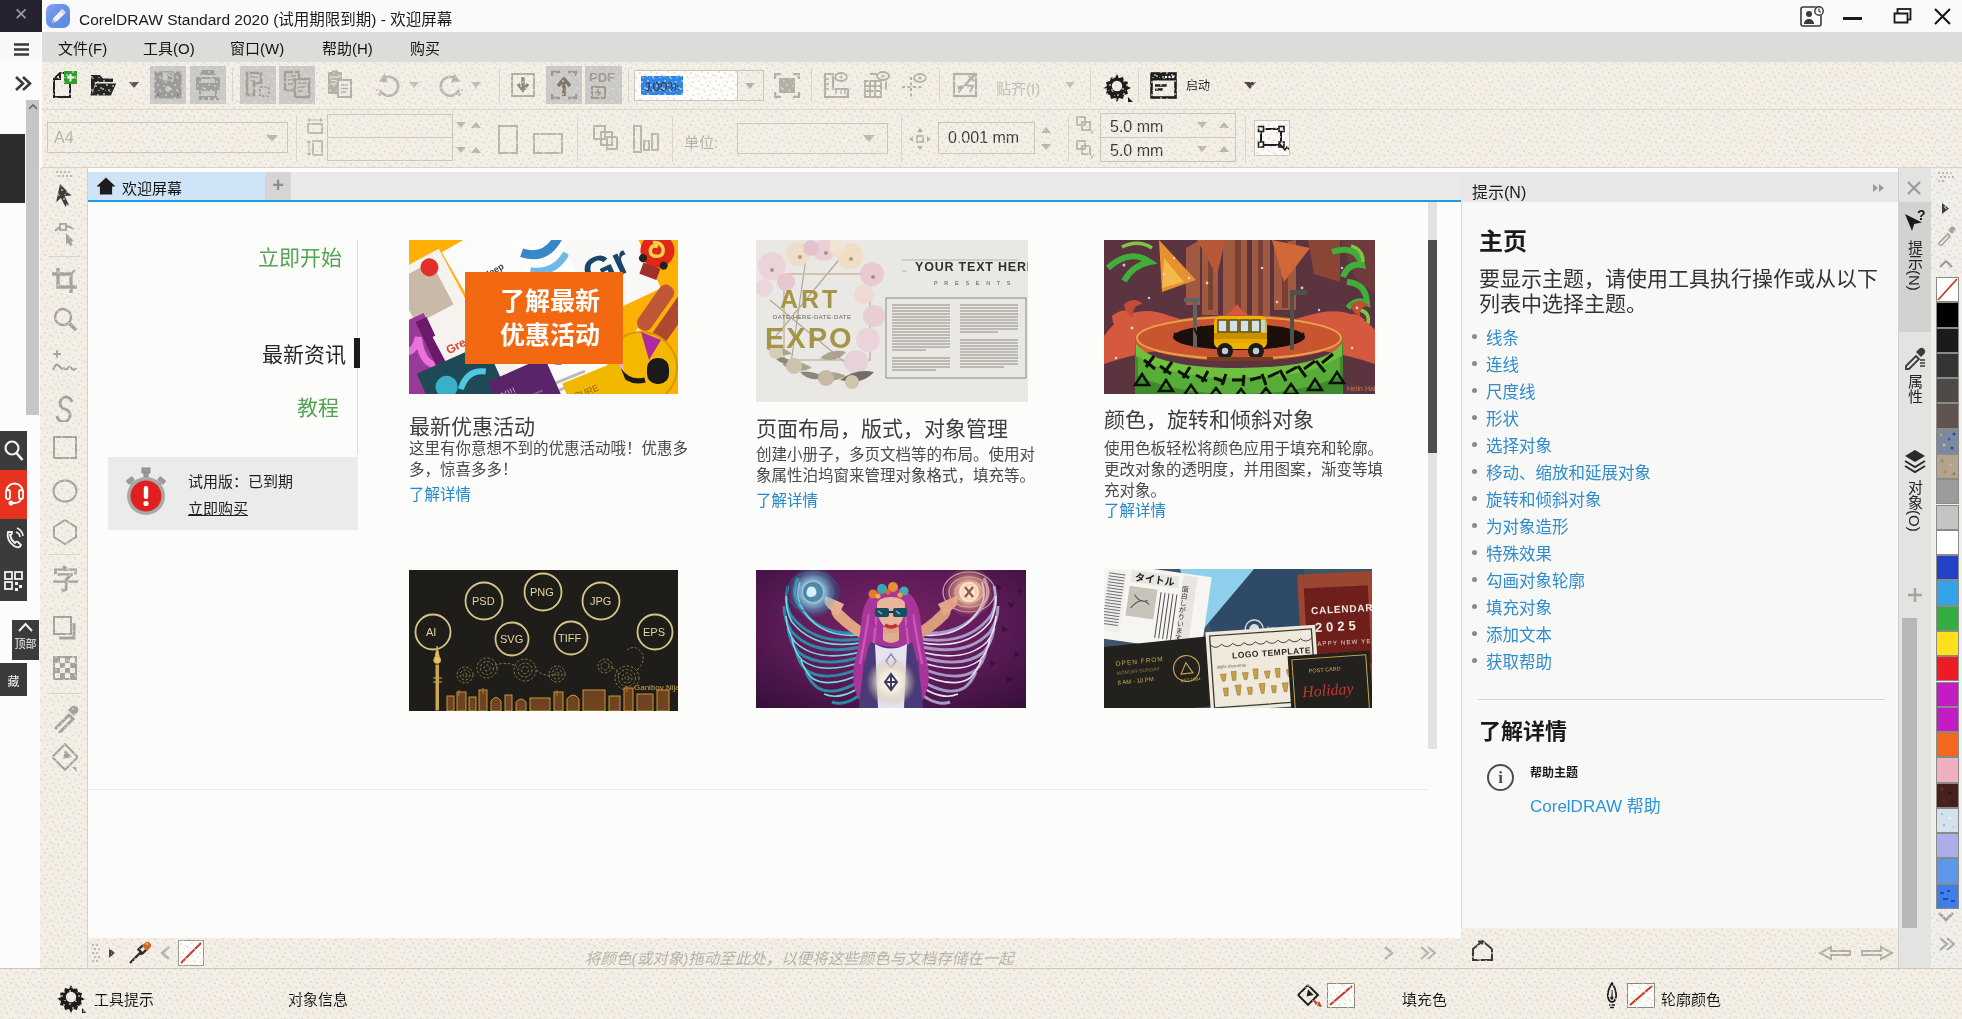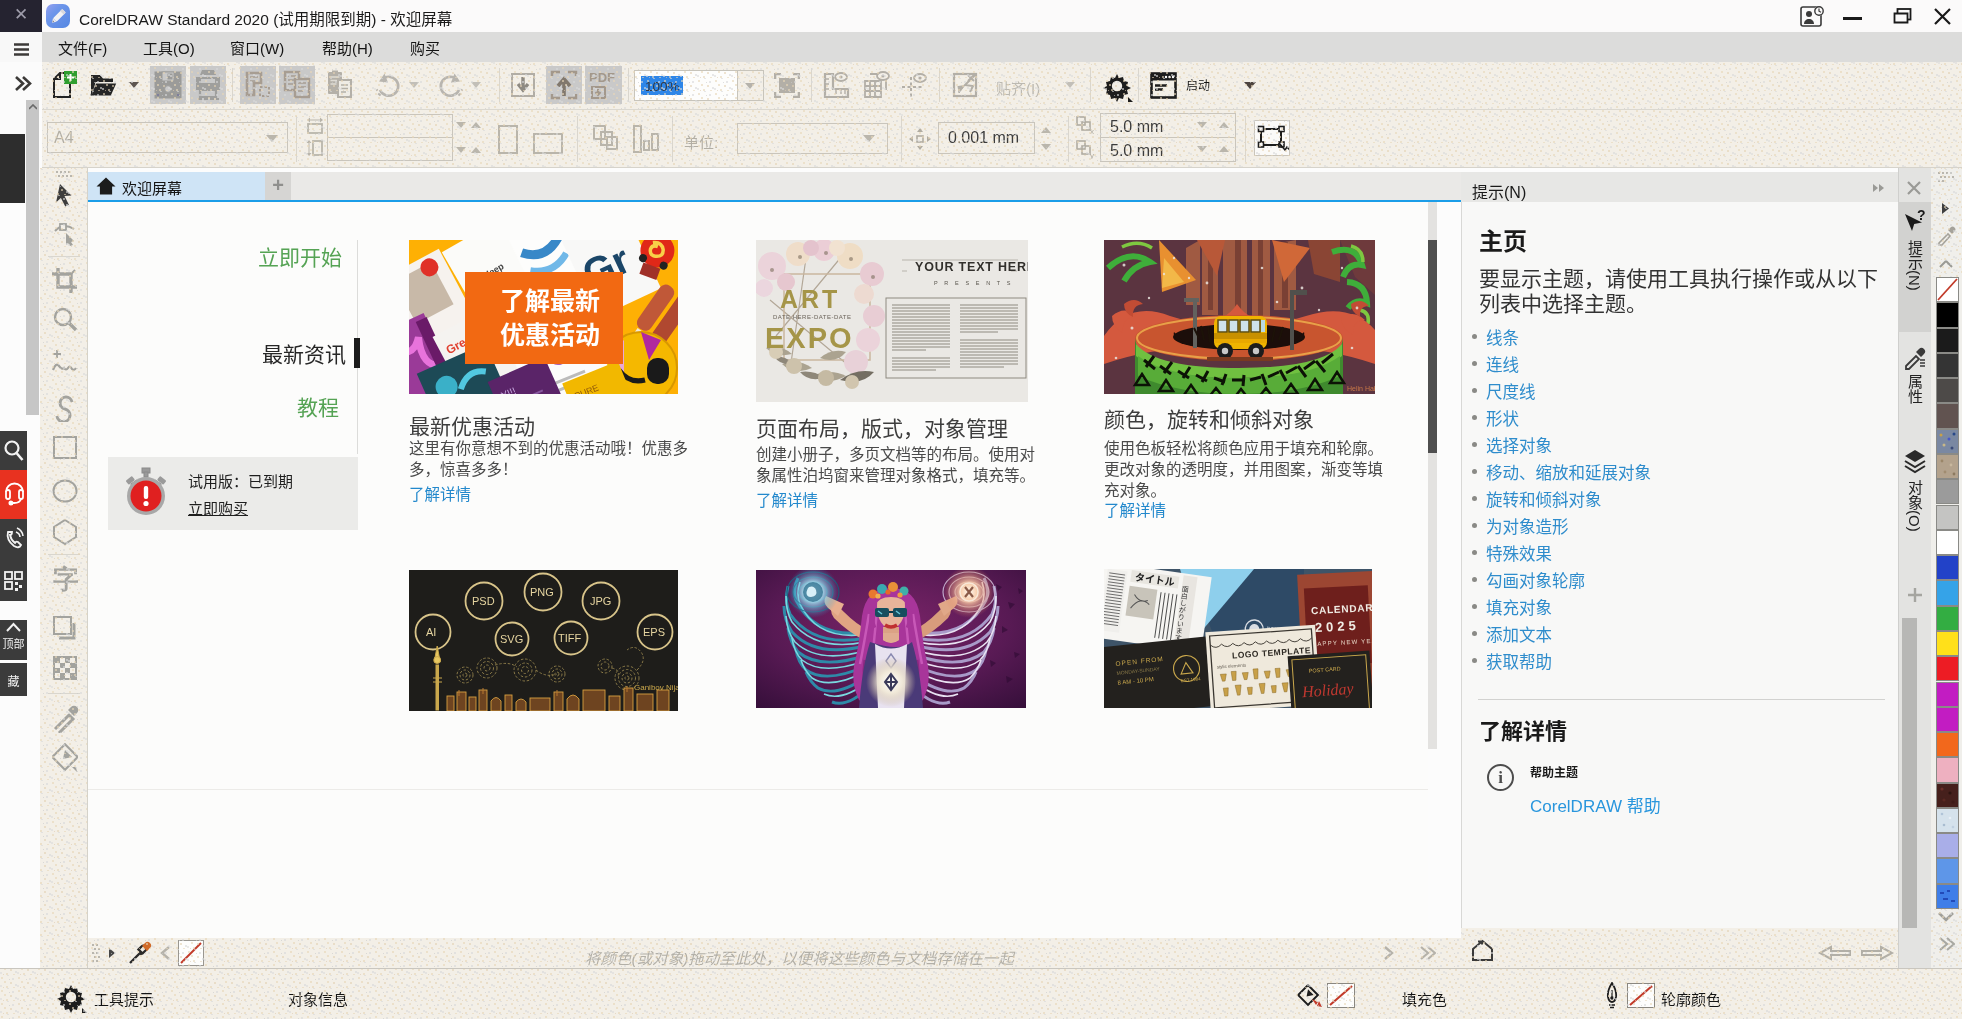--- a/index.html
+++ b/index.html
@@ -509,21 +509,21 @@
       <g fill="#f2f2f2">
         <rect x="5" y="12" width="7" height="7" fill="none" stroke="#f2f2f2" stroke-width="1.8"></rect>
         <rect x="15" y="12" width="7" height="7" fill="none" stroke="#f2f2f2" stroke-width="1.8"></rect>
         <rect x="5" y="22" width="7" height="7" fill="none" stroke="#f2f2f2" stroke-width="1.8"></rect>
         <rect x="15" y="22" width="3" height="3"></rect>
         <rect x="19" y="25" width="3" height="3"></rect>
         <rect x="15" y="28" width="3" height="3"></rect>
       </g>
     </svg>
 </div>
-<div class="darkblk" style="left:0px;top:620px;width:27px;height:40px">
+<div class="darkblk" style="left:12px;top:620px;width:27px;height:40px">
 <svg width="27" height="14" viewBox="0 0 27 14">
       <path d="M7 11 L13.5 4 L20 11" stroke="#f2f2f2" stroke-width="2" fill="none"></path>
     </svg>
 <div style="color:#f2f2f2;font-size:11px;text-align:center;margin-top:1px">顶部</div>
 </div>
 <div class="darkblk" style="left:0px;top:663px;width:27px;height:33px">
 <div style="color:#f2f2f2;font-size:12px;text-align:center;margin-top:9px">藏</div>
 </div>
 
 <div class="abs noise" id="toolbox"></div>

